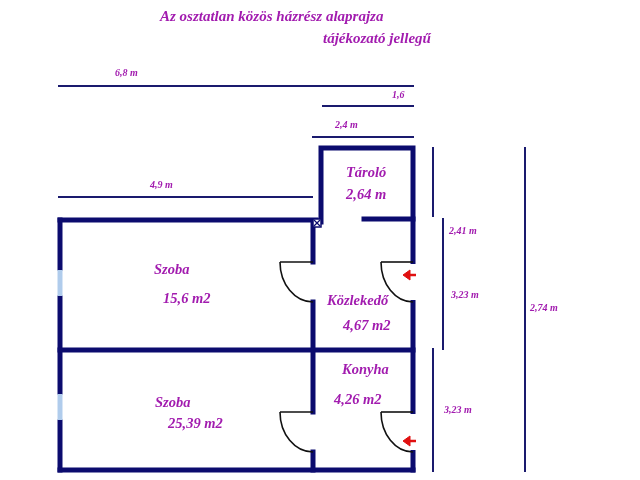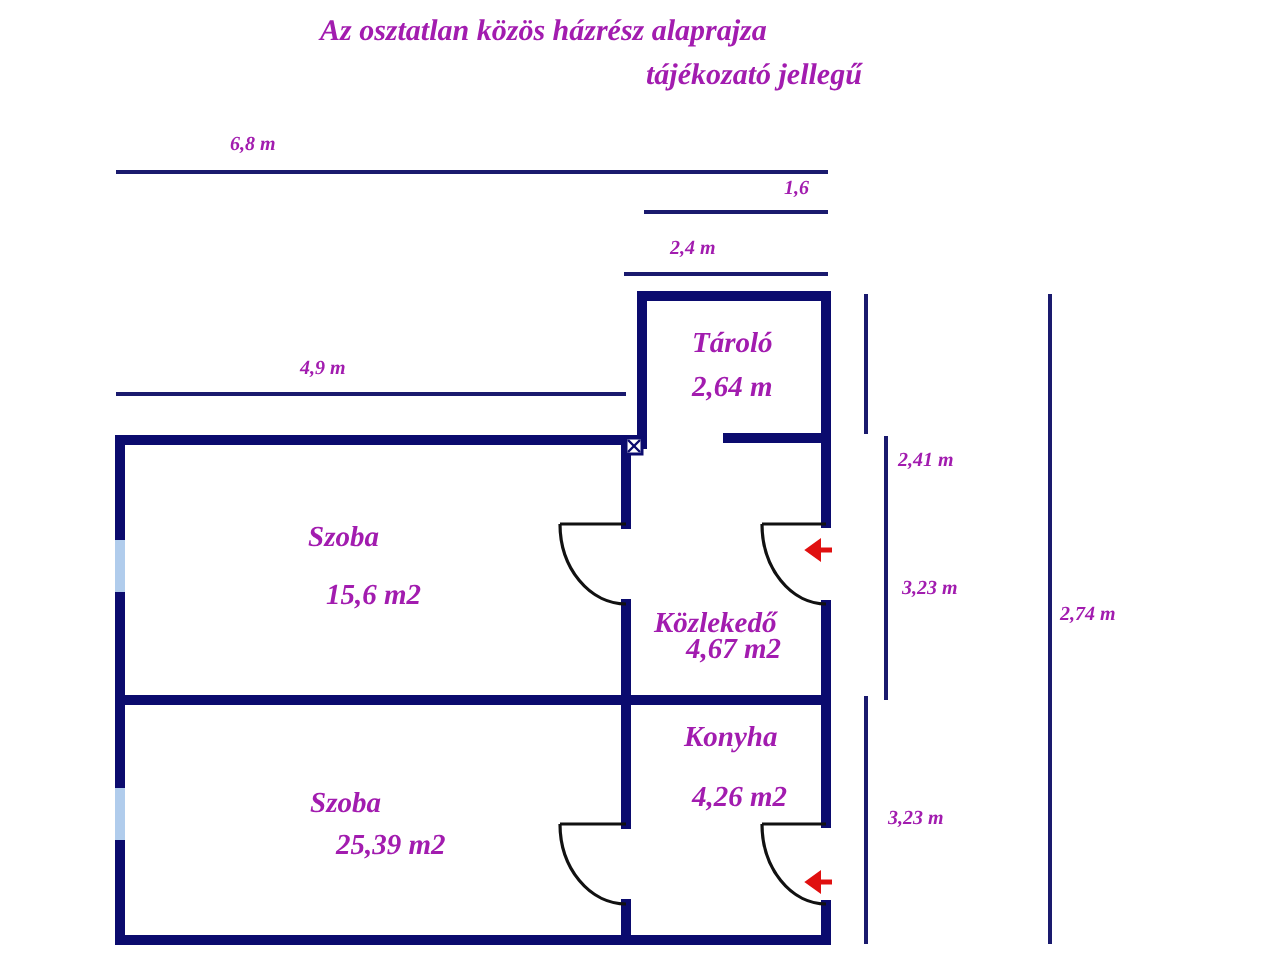--- a/index.html
+++ b/index.html
@@ -104,20 +104,20 @@
 <div class="lbl dim" style="left:451px; top:289px;">3,23 m</div>
 <div class="lbl dim" style="left:444px; top:404px;">3,23 m</div>
 <div class="lbl dim" style="left:530px; top:302px;">2,74 m</div>
 
 <div class="lbl room" style="left:346px; top:164px;">Tároló</div>
 <div class="lbl room" style="left:346px; top:186px;">2,64 m</div>
 
 <div class="lbl room" style="left:154px; top:261px;">Szoba</div>
 <div class="lbl room" style="left:163px; top:290px;">15,6 m2</div>
 
-<div class="lbl room" style="left:327px; top:292px;margin-top:12px;">Közlekedő</div>
+<div class="lbl room" style="left:327px; top:292px;">Közlekedő</div>
 <div class="lbl room" style="left:343px; top:317px;">4,67 m2</div>
 
 <div class="lbl room" style="left:155px; top:394px;">Szoba</div>
 <div class="lbl room" style="left:168px; top:415px;">25,39 m2</div>
 
 <div class="lbl room" style="left:342px; top:361px;">Konyha</div>
-<div class="lbl room" style="left:346px; top:391px;text-align:center;">4,26 m2</div>
+<div class="lbl room" style="left:334px; top:391px;text-align:center;">4,26 m2</div>
 
 </body></html>

